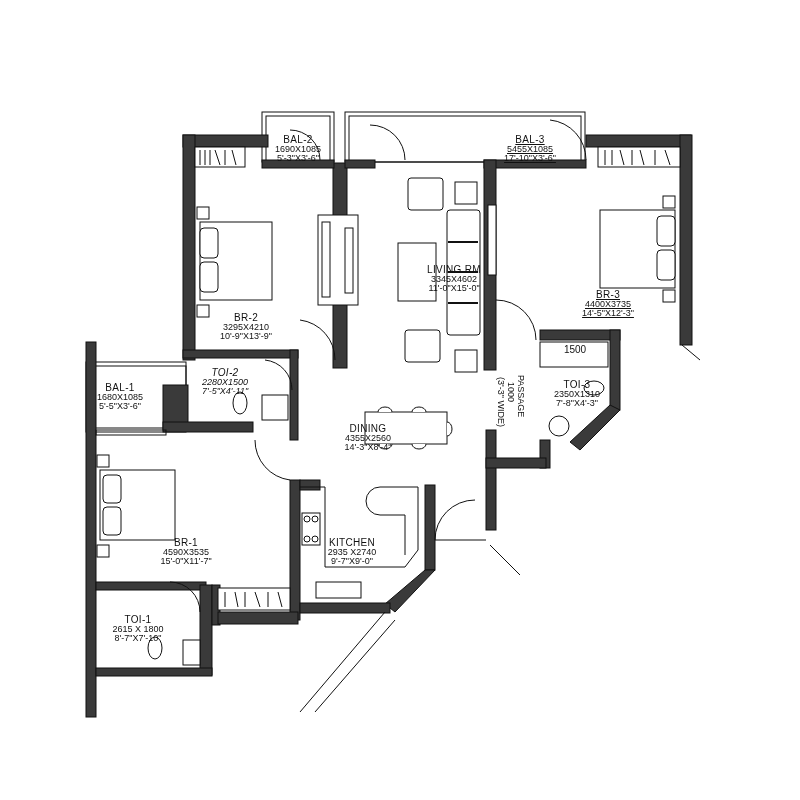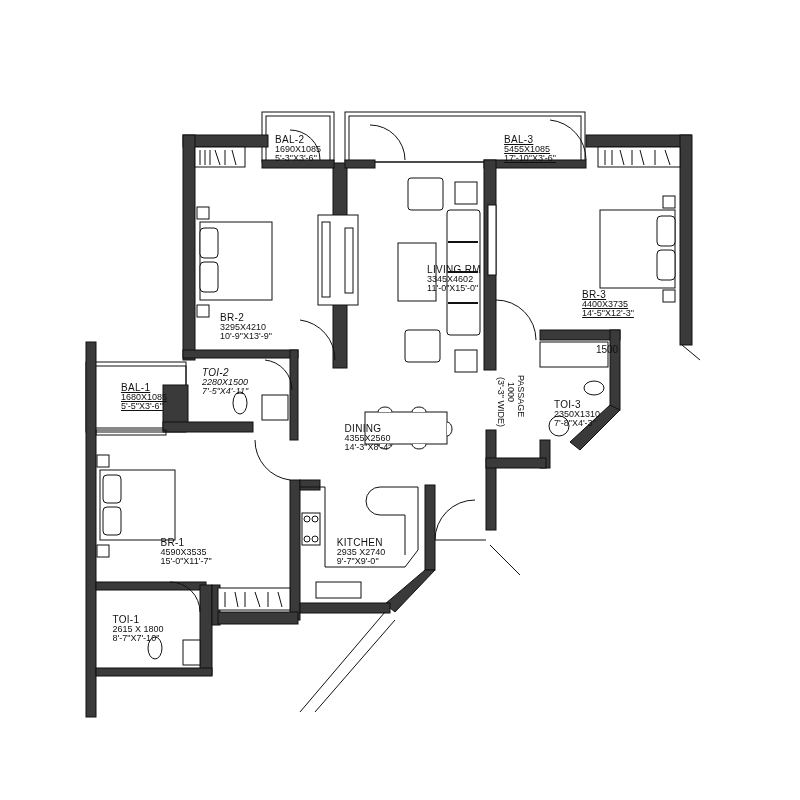--- a/index.html
+++ b/index.html
@@ -1,21 +1,21 @@
 <!DOCTYPE html>
 <html><head>
 <meta charset="utf-8">
 <style>
   html,body{margin:0;padding:0;background:#fff;}
   #plan{position:relative;width:800px;height:800px;overflow:hidden;background:#fff;}
   svg{position:absolute;left:0;top:0;}
   .wall{fill:#3a3a3a;stroke:#111;stroke-width:1;}
   .thin{fill:none;stroke:#111;stroke-width:1;}
   .furn{fill:#fff;stroke:#111;stroke-width:1;}
-  .lbl{position:absolute;font-family:"Liberation Sans",sans-serif;color:#111;text-align:left;line-height:9px;font-size:9px;white-space:nowrap;transform:translateX(-50%);}
+  .lbl{position:absolute;font-family:"Liberation Sans",sans-serif;color:#111;text-align:center;line-height:9px;font-size:9px;white-space:nowrap;transform:translateX(-50%);}
   .lbl .t{font-size:10px;line-height:10px;letter-spacing:0.3px;}
   .vlbl{position:absolute;font-family:"Liberation Sans",sans-serif;font-size:9px;color:#111;transform:rotate(90deg);transform-origin:left top;white-space:nowrap;line-height:9px;}
 </style>
 </head>
 <body>
 
 <div id="plan">
 <svg width="800" height="800" viewBox="0 0 800 800">
 
   <g>
@@ -204,53 +204,53 @@
 <div class="lbl" style="left:232px;top:313px;margin-left:14px;">
   <div class="t">BR-2</div>
   <div>3295X4210</div>
   <div>10'-9"X13'-9"</div>
 </div>
 <div class="lbl" style="left:225px;top:368px;font-style:italic;">
   <div class="t">TOI-2</div>
   <div>2280X1500</div>
   <div>7'-5"X4'-11"</div>
 </div>
-<div class="lbl" style="left:144px;top:383px;text-decoration:underline;">
+<div class="lbl" style="left:120px;top:383px;">
   <div class="t">BAL-1</div>
   <div>1680X1085</div>
   <div>5'-5"X3'-6"</div>
 </div>
 <div class="vlbl" style="left:525px;top:375px;">
   <div>PASSAGE</div>
 </div>
 <div class="vlbl" style="left:515px;top:382px;">
   <div>1000</div>
 </div>
 <div class="vlbl" style="left:505px;top:377px;">
   <div>(3'-3" WIDE)</div>
 </div>
-<div class="lbl" style="left:577px;top:400px;">
+<div class="lbl" style="left:577px;top:380px;">
   <div class="t">TOI-3</div>
   <div>2350X1310</div>
   <div>7'-8"X4'-3"</div>
 </div>
 <div class="lbl" style="left:333px;top:424px;margin-left:35px;">
   <div class="t">DINING</div>
   <div>4355X2560</div>
   <div>14'-3"X8'-4"</div>
 </div>
 <div class="lbl" style="left:186px;top:538px;">
   <div class="t">BR-1</div>
   <div>4590X3535</div>
   <div>15'-0"X11'-7"</div>
 </div>
-<div class="lbl" style="left:361px;top:538px;">
+<div class="lbl" style="left:352px;top:538px;">
   <div class="t">KITCHEN</div>
   <div>2935 X2740</div>
   <div>9'-7"X9'-0"</div>
 </div>
 <div class="lbl" style="left:138px;top:615px;">
   <div class="t">TOI-1</div>
   <div>2615 X 1800</div>
   <div>8'-7"X7'-10"</div>
 </div>
-<div class="lbl" style="left:575px;top:345px;font-size:10px;margin-left:32px;">1500</div>
+<div class="lbl" style="left:575px;top:345px;font-size:10px;">1500</div>
 </div>
 
 </body></html>

